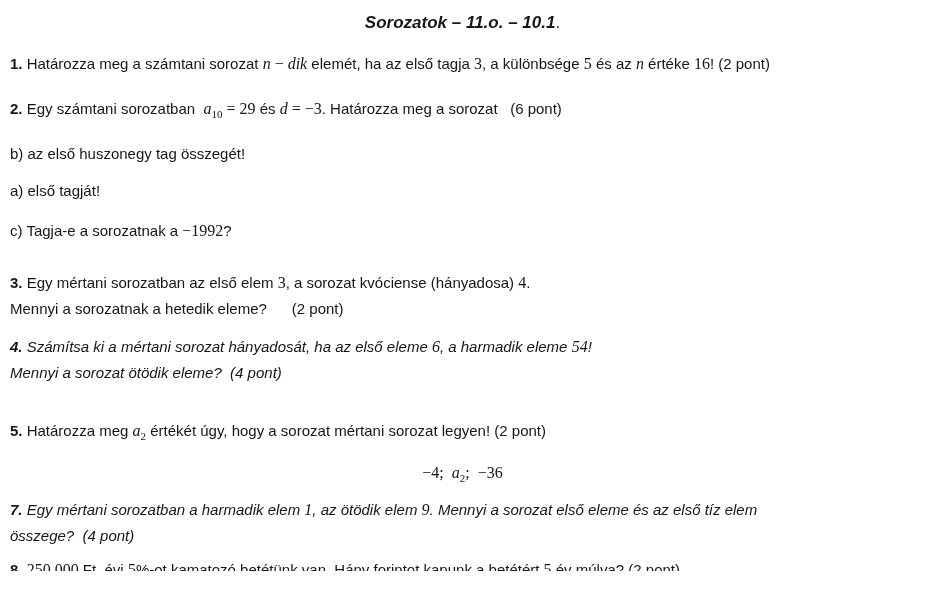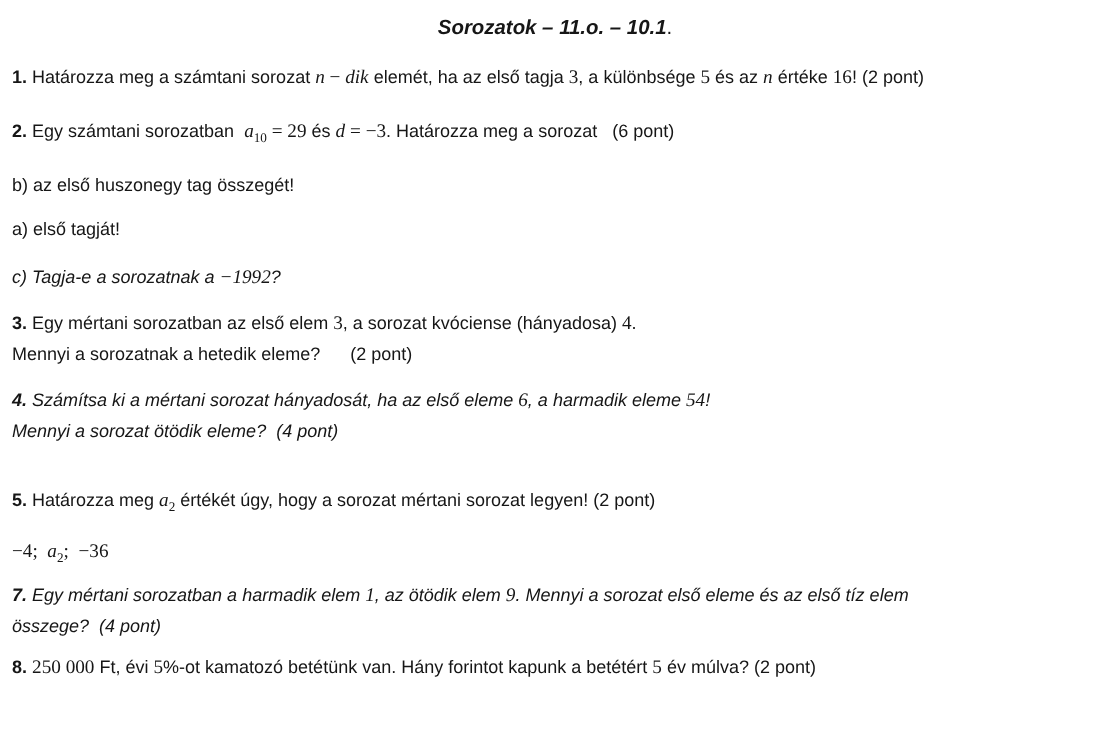--- a/index.html
+++ b/index.html
@@ -27,25 +27,25 @@
   .s-title    { font-weight: 700; font-style: italic; font-size: 17px; }
   .s-titledot { font-weight: 400; font-style: normal; font-size: 17px; }
   .s-faint    { color: #b0b0b0; font-size: 14px; letter-spacing: 6px; }
 
   
   [data-name="document-title"] { text-align: center; margin-bottom: 15px; }
   [data-name="question-1"] { margin-bottom: 19px; }
   [data-name="question-2"] { margin-bottom: 19px; }
   [data-name="item-a"]     { margin-bottom: 14px; }
   [data-name="item-b"]     { margin-bottom: 11px; }
-  [data-name="item-c"]     { margin-bottom: 12px; font-style: italic; }
+  [data-name="item-c"]     { margin-bottom: 26px; }
   [data-name="question-3"] { margin-bottom: 12px; }
   [data-name="question-4"] { margin-bottom: 11px; font-style: italic; }
   [data-name="question-5"] { margin-bottom: 16px; margin-top: 32px; }
-  [data-name="formula"]    { text-align: left; margin-bottom: 11px; }
+  [data-name="formula"]    { text-align: center; margin-bottom: 11px; }
   [data-name="question-6"] { margin-bottom: 18px; }
   [data-name="question-7"] { margin-bottom: 8px; font-style: italic; }
   [data-name="question-8"] { margin-bottom: 19px; }
   [data-name="clipped-line-fragment"] { margin: 0 0 0 8px; line-height: 14px; }
 </style>
 </head>
 <body>
 
 <div class="page" data-name="worksheet-page">
     <div class="para" data-name="document-title"><div class="line" data-name="document-title-line-1"><span class="s-title" data-name="text-run">Sorozatok – 11.o. – 10.1</span><span class="s-titledot" data-name="text-run">.</span></div></div>

